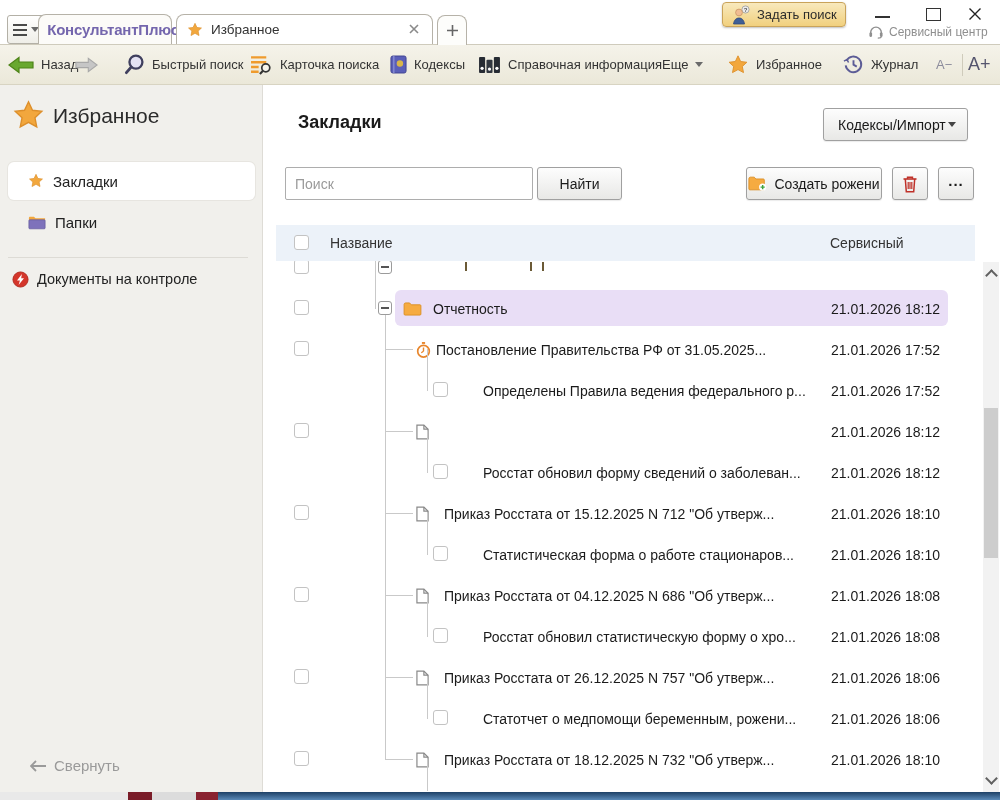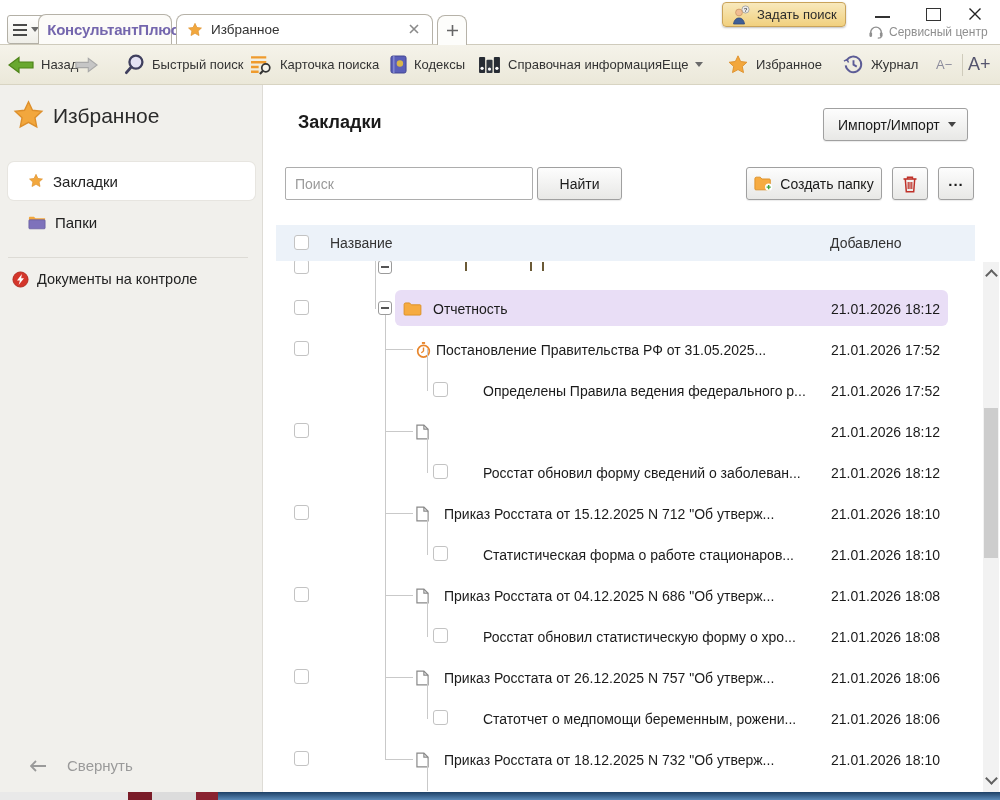--- a/index.html
+++ b/index.html
@@ -49,21 +49,21 @@
   .sidebar{position:absolute;left:0;top:85px;width:263px;height:715px;background:#f1f0ec;
            border-right:1px solid #dedcd6;box-sizing:border-box;}
   .sb-title{position:absolute;left:12px;top:100px;display:flex;align-items:center;gap:8px;}
   .sb-title span{font-size:21px;color:#2b2b2b;}
   .sb-item{position:absolute;left:8px;width:247px;height:38px;display:flex;align-items:center;gap:9px;
            padding-left:20px;box-sizing:border-box;border-radius:6px;font-size:15px;color:#222;}
   .sb-item.active{background:#fff;box-shadow:0 0 0 1px #e7e5e0;}
   .sb-div{position:absolute;left:8px;top:172px;width:240px;height:1px;background:#dddbd5;}
   .sb-ctrl{position:absolute;left:12px;top:178px;width:247px;height:32px;display:flex;align-items:center;
            gap:8px;font-size:14.5px;color:#222;}
-  .collapse{position:absolute;left:30px;top:757px;display:flex;align-items:center;gap:20px;color:#9a9a9a;font-size:15px;}
+  .collapse{position:absolute;left:30px;top:757px;display:flex;align-items:center;gap:7px;color:#9a9a9a;font-size:15px;}
   .page-title{position:absolute;left:298px;top:112px;font-size:18px;font-weight:bold;color:#1a1a1a;}
   .btn{border:1px solid #a0a0a0;border-radius:3px;background:linear-gradient(#fdfdfd,#e8e8e6);
        box-shadow:0 1px 1px rgba(0,0,0,.08);display:flex;align-items:center;justify-content:center;
        font-size:14px;color:#1a1a1a;box-sizing:border-box;position:absolute;}
   .export-btn{left:823px;top:108px;width:145px;height:33px;justify-content:space-between;padding:0 11px 0 14px;}
   .export-caret{width:0;height:0;border-left:4px solid transparent;border-right:4px solid transparent;border-top:5px solid #444;}
   .search-input{position:absolute;left:285px;top:167px;width:248px;height:33px;border:1px solid #adadad;
                 border-radius:2px;box-sizing:border-box;padding:0 9px;font-size:14px;color:#222;
                 font-family:"Liberation Sans",sans-serif;outline:none;}
   .search-input::placeholder{color:#9a9a9a;}
@@ -273,53 +273,53 @@
       <svg width="17" height="12" viewBox="0 0 17 12">
         <path d="M1 6h15M6 1L1 6l5 5" fill="none" stroke="#9a9a9a" stroke-width="1.8"></path>
         </svg>
       <span>Свернуть</span>
     </div>
   </div>
 
   <div class="page-title">Закладки</div>
 
   <div class="btn export-btn">
-    <span>Импорт/Импорт</span>
+    <span>Кодексы/Импорт</span>
     <span class="export-caret"></span>
   </div>
 
   <input class="search-input" placeholder="Поиск" style="">
   <div class="btn find-btn">
     <span>Найти</span>
   </div>
 
   <div class="btn createfolder-btn">
     <svg width="19" height="15" viewBox="0 0 21 16">
       <path d="M1 2.5C1 1.7 1.7 1 2.5 1h4.4l1.8 2H17c.6 0 1 .4 1 1v10c0 .6-.4 1-1 1H2c-.6 0-1-.4-1-1z" fill="#f6ab41" stroke="#db8f24"></path>
       <circle cx="16.2" cy="12" r="4" fill="#fff"></circle>
       <path d="M16.2 9.7v4.6M13.9 12h4.6" stroke="#3fa33f" stroke-width="1.6"></path>
       </svg>
-    <span>Создать папку</span>
+    <span>Создать рожени</span>
   </div>
   <div class="btn trash-btn">
     <svg width="16" height="18" viewBox="0 0 16 18">
       <path d="M1.5 4h13" stroke="#bf3129" stroke-width="1.6"></path>
       <path d="M5.5 4V2.3h5V4" fill="none" stroke="#bf3129" stroke-width="1.4"></path>
       <path d="M3.3 4l1 12.7h7.4l1-12.7" fill="none" stroke="#bf3129" stroke-width="1.5"></path>
       <path d="M6.2 7v7M8 7v7M9.8 7v7" stroke="#bf3129" stroke-width="1.2"></path>
       </svg>
   </div>
   <div class="btn more-btn">
     <span>...</span>
   </div>
 
   <div class="lheader">
     <span class="cbx" style="left:18px;top:10px"></span>
     <span class="hcol" style="left:54px">Название</span>
-    <span class="hcol" style="left:554px">Добавлено</span>
+    <span class="hcol" style="left:554px">Сервисный</span>
   </div>
 
   <div class="viewport">
     <div class="spine spineA"></div>
     <div class="spine spineB"></div>
     <div class="trow" style="top:-14px">
       <span class="cbx" style="left:18px"></span>
       <span class="expander">
           <span></span>
         </span>

